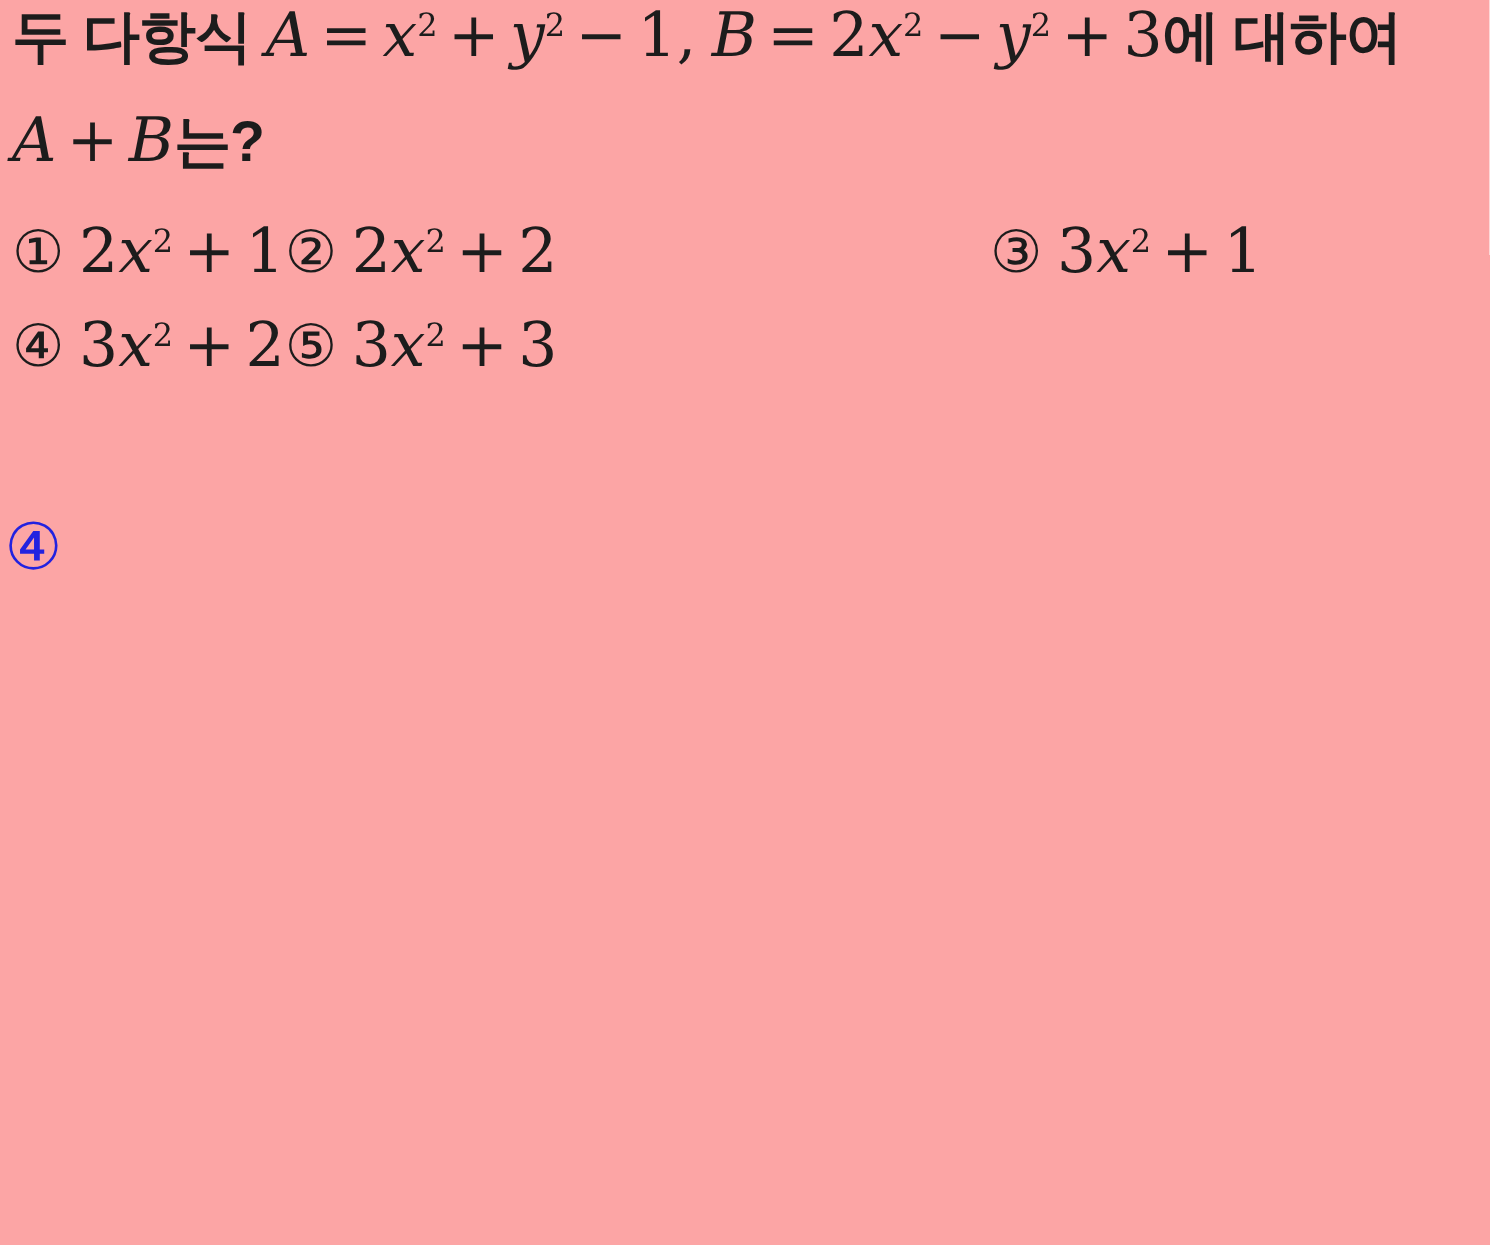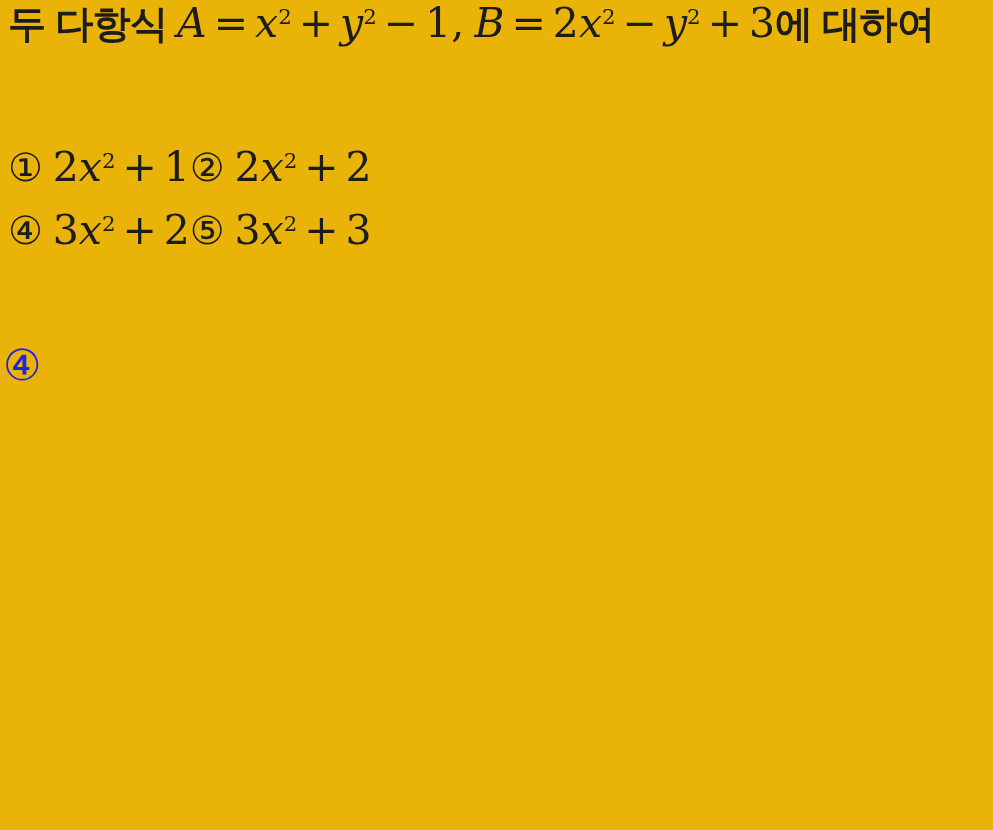--- a/index.html
+++ b/index.html
@@ -54,27 +54,29 @@
   }
   .tk-circ {
     font-family: "DejaVu Sans", "Liberation Sans", sans-serif;
     font-size: 0.95em;
     margin-right: 0.25em;
   }
 </style>
 </head>
 <body>
 
-<div class="page" style="background: #eab308; color: rgb(28, 28, 28);">
+<div class="page" style="background: #fca5a5; color: rgb(28, 28, 28);">
 
   <div class="line line1"><span class="tk-ko">두 다항식 </span><span class="tk-var">A</span><span class="tk-op">=</span><span class="tk-var">x</span><span class="tk-sup">2</span><span class="tk-op">+</span><span class="tk-var">y</span><span class="tk-sup">2</span><span class="tk-op">−</span><span class="tk-num">1</span><span class="tk-punc">,</span><span class="tk-var">B</span><span class="tk-op">=</span><span class="tk-num">2</span><span class="tk-var">x</span><span class="tk-sup">2</span><span class="tk-op">−</span><span class="tk-var">y</span><span class="tk-sup">2</span><span class="tk-op">+</span><span class="tk-num">3</span><span class="tk-ko">에 대하여</span></div>
 
+  <div class="line line2"><span class="tk-var">A</span><span class="tk-op">+</span><span class="tk-var">B</span><span class="tk-ko">는?</span></div>
 
   <div class="row row1">
     <span class="choice"><span class="tk-circ">①</span><span class="tk-num">2</span><span class="tk-var">x</span><span class="tk-sup">2</span><span class="tk-op">+</span><span class="tk-num">1</span></span><span class="choice"><span class="tk-circ">②</span><span class="tk-num">2</span><span class="tk-var">x</span><span class="tk-sup">2</span><span class="tk-op">+</span><span class="tk-num">2</span></span>
+    <span class="choice choice-3"><span class="tk-circ">③</span><span class="tk-num">3</span><span class="tk-var">x</span><span class="tk-sup">2</span><span class="tk-op">+</span><span class="tk-num">1</span></span>
   </div>
 
   <div class="row row2">
     <span class="choice"><span class="tk-circ">④</span><span class="tk-num">3</span><span class="tk-var">x</span><span class="tk-sup">2</span><span class="tk-op">+</span><span class="tk-num">2</span></span><span class="choice"><span class="tk-circ">⑤</span><span class="tk-num">3</span><span class="tk-var">x</span><span class="tk-sup">2</span><span class="tk-op">+</span><span class="tk-num">3</span></span>
   </div>
 
   <div class="answer" style="color: rgb(34, 34, 224);">④</div>
 
 </div>
 

